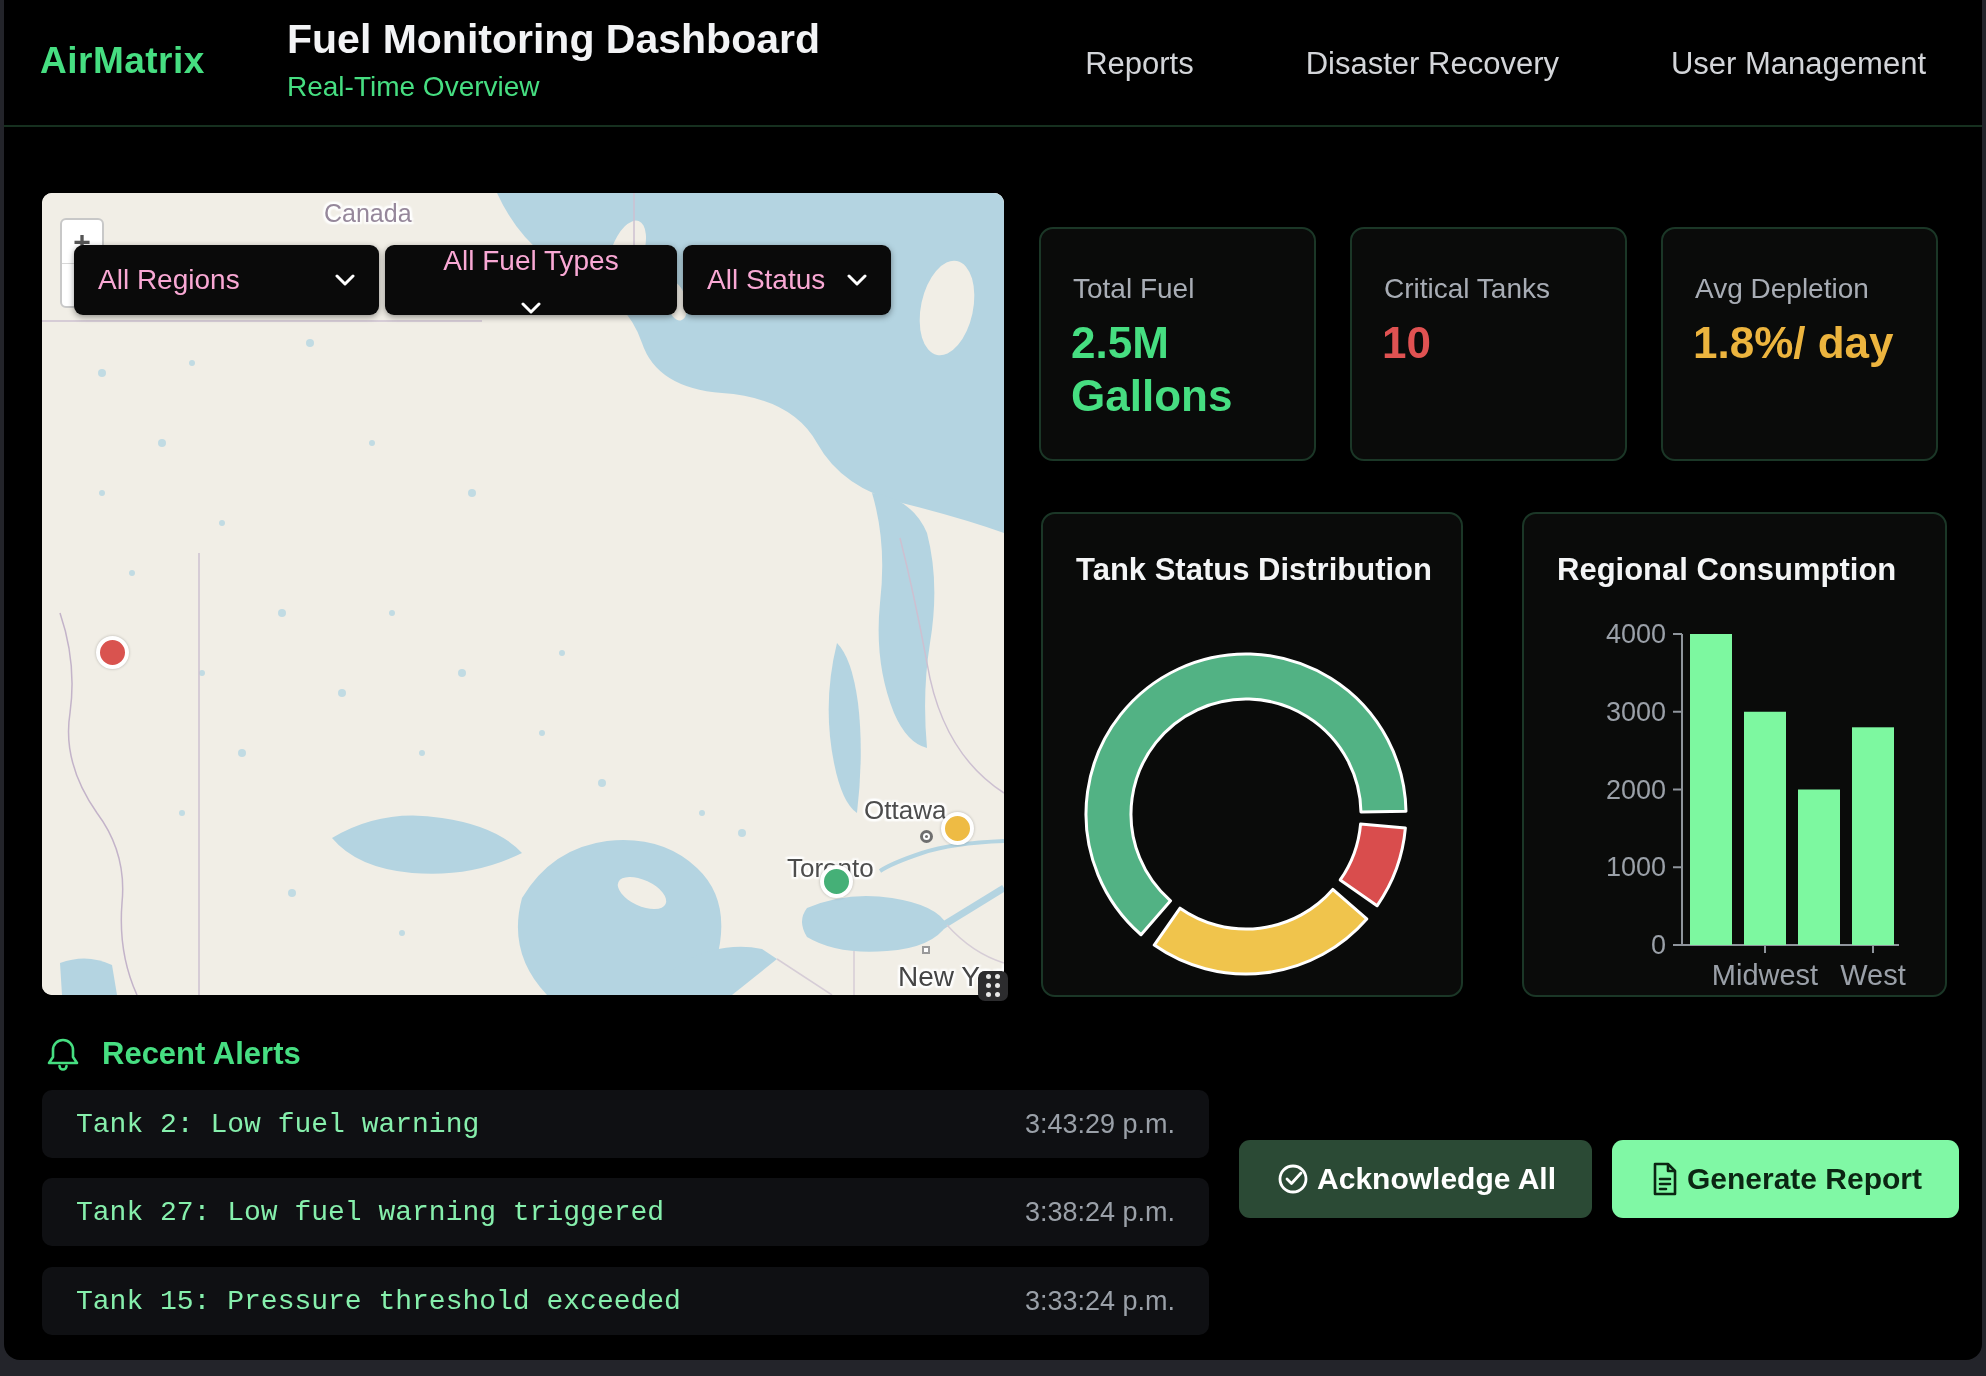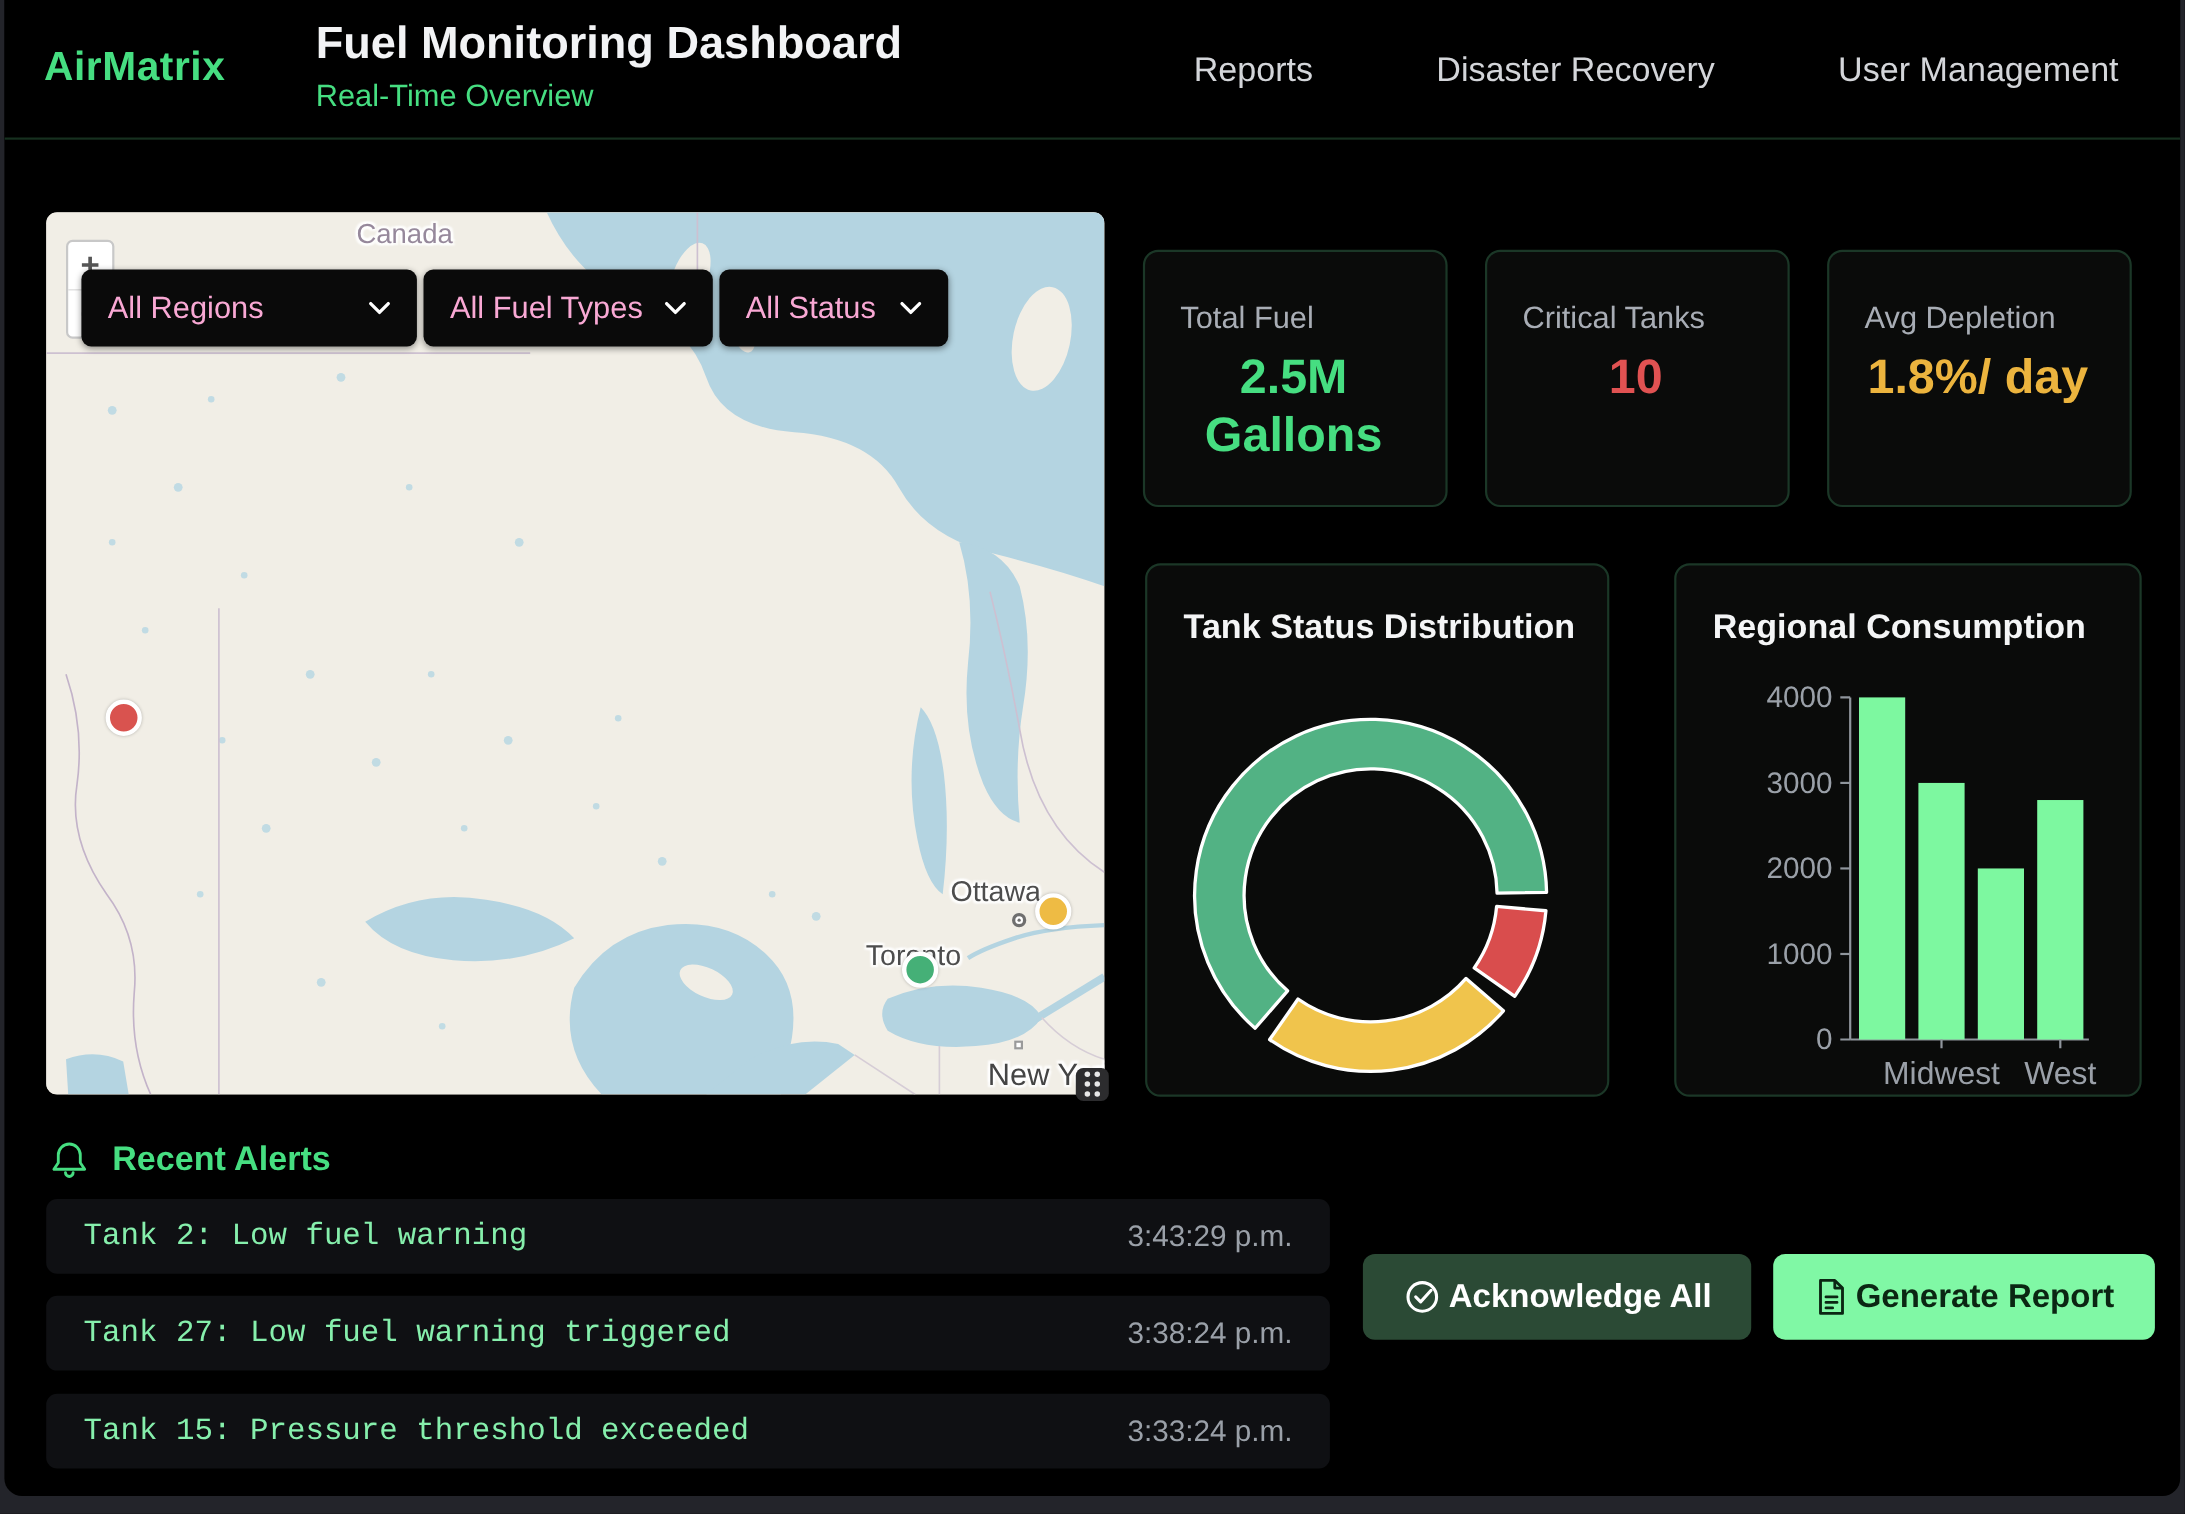--- a/index.html
+++ b/index.html
@@ -30,21 +30,21 @@
   .zoom-btn { width:100%; height:43px; display:flex; align-items:center; justify-content:center; font-size:30px; font-weight:bold; color:#555; cursor:pointer; }
   .zoom-divider { height:1px; background:#d8d8d8; }
   .filters { position:absolute; left:32px; top:52px; display:flex; gap:6px; z-index:2; }
   .filter { height:70px; background:#0a0a0a; border-radius:9px; color:#f9a8d4; display:flex; align-items:center; justify-content:space-between; padding:0 24px; font-size:28px; font-weight:400; cursor:pointer; box-shadow:0 2px 6px rgba(0,0,0,.4); }
   .drag-handle { position:absolute; left:974px; top:971px; width:30px; height:30px; background:#2c2c2e; border-radius:7px; z-index:5; display:grid; grid-template-columns:repeat(2,6px); grid-template-rows:repeat(3,6px); gap:3px; place-content:center; cursor:grab; }
   .drag-handle i { width:5px; height:5px; border-radius:50%; background:#e8e8e8; }
 
   
   .card { position:absolute; background:#0a0b0a; border:2px solid #1b3727; border-radius:14px; }
   .stat-label { position:absolute; left:32px; top:44px; font-size:28px; color:#a8adb5; }
-  .stat-value { position:absolute; left:30px; top:88px; width:210px; font-size:44px; font-weight:bold; line-height:1.2;text-align:center; }
+  .stat-value { position:absolute; left:30px; top:88px; width:210px; font-size:44px; font-weight:bold; line-height:1.2; }
   .card-title { position:absolute; left:33px; top:38px; font-size:31px; font-weight:bold; color:#f4f5f6; }
 
   
   .alerts-title-row { position:absolute; left:42px; top:1036px; display:flex; align-items:center; gap:22px; }
   .alerts-title { font-size:31px; font-weight:bold; color:#46de81; }
   .alert-row { position:absolute; left:38px; width:1167px; height:68px; background:#0f1013; border-radius:10px; display:flex; align-items:center; justify-content:space-between; padding:0 34px; }
   .alert-text { font-size:28px; color:#86efac;font-family:Liberation Mono, monospace; }
   .alert-time { font-size:27px; color:#9aa0a8; }
 
   
@@ -155,21 +155,21 @@
       <div class="zoom-divider"></div>
       <div class="zoom-btn">−</div>
     </div>
     <div class="filters" id="filters">
         <div class="filter" style="width: 305px;">
           <span>All Regions</span>
           <svg width="20" height="13" viewBox="0 0 20 13">
             <path d="M2 2 L10 10 L18 2" fill="none" stroke="#fff" stroke-width="3" stroke-linecap="round" stroke-linejoin="round"></path>
           </svg>
         </div>
-        <div class="filter" style="width: 263px;">
+        <div class="filter" style="width: 292px; flex-direction: column;">
           <span>All Fuel Types</span>
           <svg width="20" height="13" viewBox="0 0 20 13">
             <path d="M2 2 L10 10 L18 2" fill="none" stroke="#fff" stroke-width="3" stroke-linecap="round" stroke-linejoin="round"></path>
           </svg>
         </div>
         <div class="filter" style="width: 208px;">
           <span>All Status</span>
           <svg width="20" height="13" viewBox="0 0 20 13">
             <path d="M2 2 L10 10 L18 2" fill="none" stroke="#fff" stroke-width="3" stroke-linecap="round" stroke-linejoin="round"></path>
           </svg>

